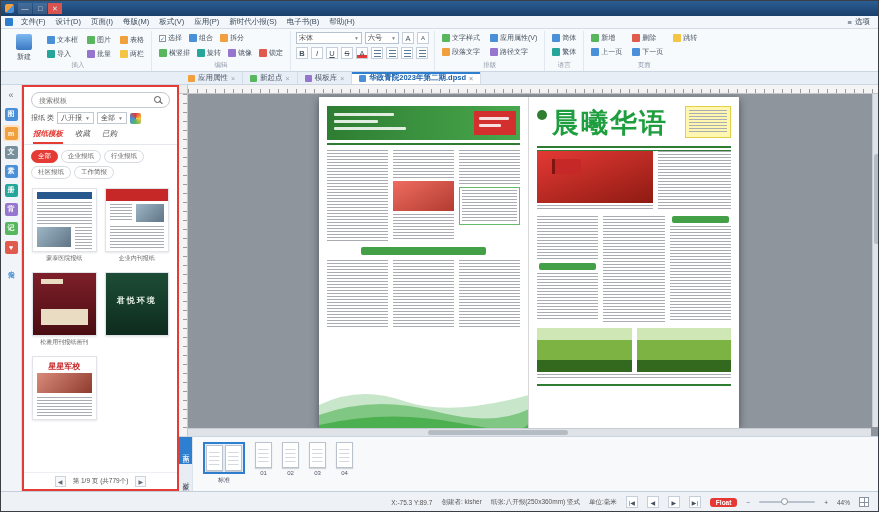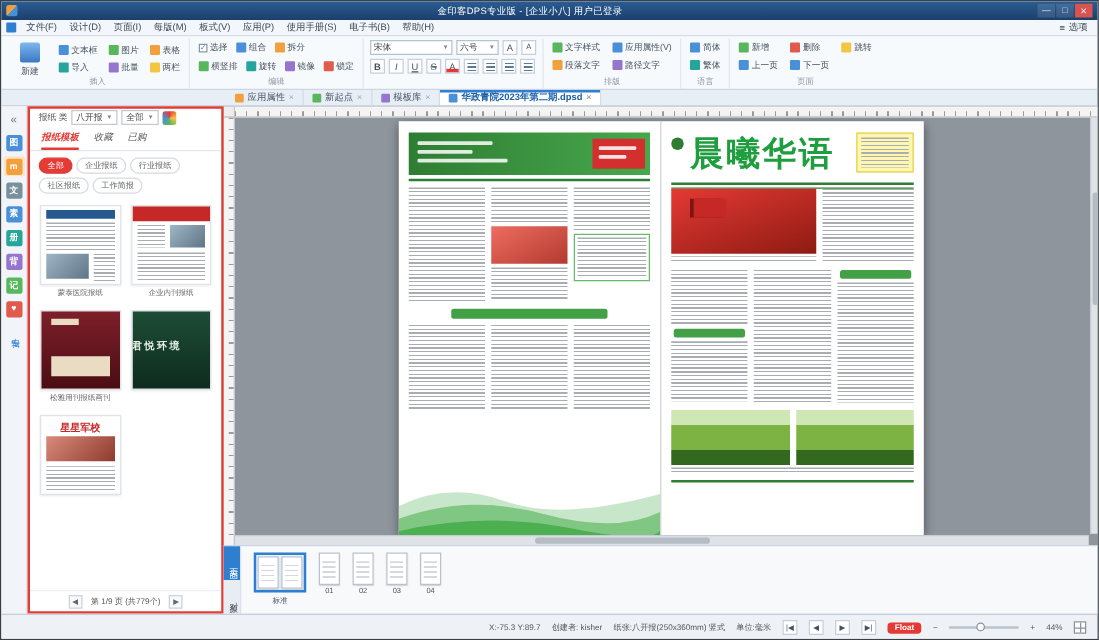--- a/index.html
+++ b/index.html
@@ -81,21 +81,21 @@
   .cthumb{height:64px;border:1px solid #e0e3e8;background:#fff;position:relative;overflow:hidden;box-shadow:0 1px 2px rgba(0,0,0,.10);}
   .ccap{font-size:6px;color:#666;text-align:center;margin-top:2px;white-space:nowrap;overflow:hidden;}
   .tl{background-image:repeating-linear-gradient(to bottom,#a9adb3 0,#a9adb3 1px,transparent 1px,transparent 3px);}
   .cthumb .fill{position:absolute;left:4px;right:4px;}
   .mast-blue{position:absolute;left:4px;top:3px;right:4px;height:7px;background:#27588e;}
   .mast-red{position:absolute;left:0;top:0;right:0;height:12px;background:#c62828;}
   .pimg{position:absolute;background:linear-gradient(135deg,#9fb6c6,#5f7585);}
   .ttl-red{position:absolute;left:0;right:0;top:6px;text-align:center;color:#c62828;font-weight:bold;font-size:8px;font-family:"Liberation Serif",serif;}
   .cover-dark{position:absolute;inset:0;background:linear-gradient(#7e1f2a,#4a0d12);}
   .cover-green{position:absolute;inset:0;background:linear-gradient(#1d4d36,#0e2b1e);}
-  .ttl-white{position:absolute;left:0;right:0;top:22px;text-align:left;color:#e8f2e9;font-weight:bold;font-size:8px;letter-spacing:2px;}
+  .ttl-white{position:absolute;left:0;right:0;top:22px;text-align:center;color:#e8f2e9;font-weight:bold;font-size:8px;letter-spacing:2px;}
   .beige{position:absolute;left:8px;right:8px;top:36px;height:16px;background:#e9dcc3;}
   .pagin{height:17px;border-top:1px solid #eceff3;display:flex;align-items:center;justify-content:center;gap:7px;font-size:6.5px;color:#555;}
   .pgbtn{width:11px;height:11px;border:1px solid #ccd3db;background:#f7f9fb;display:flex;align-items:center;justify-content:center;font-size:6px;color:#667;}
 
   
   .canvas{position:absolute;left:178px;top:84px;width:701px;height:351px;background:#8e959d;overflow:hidden;}
   .ruler-h{position:absolute;left:9px;top:0;right:0;height:9px;background:#f4f4f4;border-bottom:1px solid #c6c6c6;
     background-image:repeating-linear-gradient(to right,#9a9a9a 0,#9a9a9a 1px,transparent 1px,transparent 9px);background-size:100% 4px;background-position:0 100%;background-repeat:no-repeat;}
   .ruler-v{position:absolute;left:0;top:9px;bottom:0;width:9px;background:#f4f4f4;border-right:1px solid #c6c6c6;
     background-image:repeating-linear-gradient(to bottom,#9a9a9a 0,#9a9a9a 1px,transparent 1px,transparent 9px);background-size:4px 100%;background-position:100% 0;background-repeat:no-repeat;}
@@ -154,37 +154,36 @@
   .knob{position:absolute;left:22px;top:-3px;width:7px;height:7px;background:#fff;border:1px solid #8a93a0;border-radius:50%;}
   .gridico{width:10px;height:10px;border:1px solid #8a93a0;background:
     linear-gradient(#8a93a0,#8a93a0) 50% 0/1px 100% no-repeat,
     linear-gradient(#8a93a0,#8a93a0) 0 50%/100% 1px no-repeat,#fff;}
 </style>
 </head>
 <body>
 
 <div class="titlebar">
   <span class="appicon"></span>
-  <span class="wtitle">金印客DPS专业版 - [企业小八] 用户已登录</span>
   <span class="winbtns">
     <span class="wbtn">—</span>
     <span class="wbtn">□</span>
     <span class="wbtn close">✕</span>
   </span>
 </div>
 
 <div class="menubar">
   <span class="mico"></span>
   <span class="mitem">文件(F)</span>
   <span class="mitem">设计(D)</span>
   <span class="mitem">页面(I)</span>
   <span class="mitem">每版(M)</span>
   <span class="mitem">板式(V)</span>
   <span class="mitem">应用(P)</span>
-  <span class="mitem">使用手册(S)</span>
+  <span class="mitem">新时代小报(S)</span>
   <span class="mitem">电子书(B)</span>
   <span class="mitem">帮助(H)</span>
   <span class="mright">
     <span>≡</span>
     <span>选项</span>
   </span>
 </div>
 
 <div class="ribbon">
 
@@ -403,20 +402,24 @@
   <span class="stitem">
       <span class="sticon ic-g">记</span>
     </span>
   <span class="stitem">
       <span class="sticon ic-r">♥</span>
     </span>
   <span class="stitem stalbum">专辑</span>
 </div>
 
 <div class="panel">
+  <div class="searchwrap">
+    <input placeholder="搜索模板" style="">
+    <span class="mag"></span>
+  </div>
   <div class="filterrow">
     <span>报纸 类</span>
     <span class="psel">
         <span>八开报</span>
         <span class="dd">▼</span>
       </span>
     <span class="psel">
         <span>全部</span>
         <span class="dd">▼</span>
       </span>

